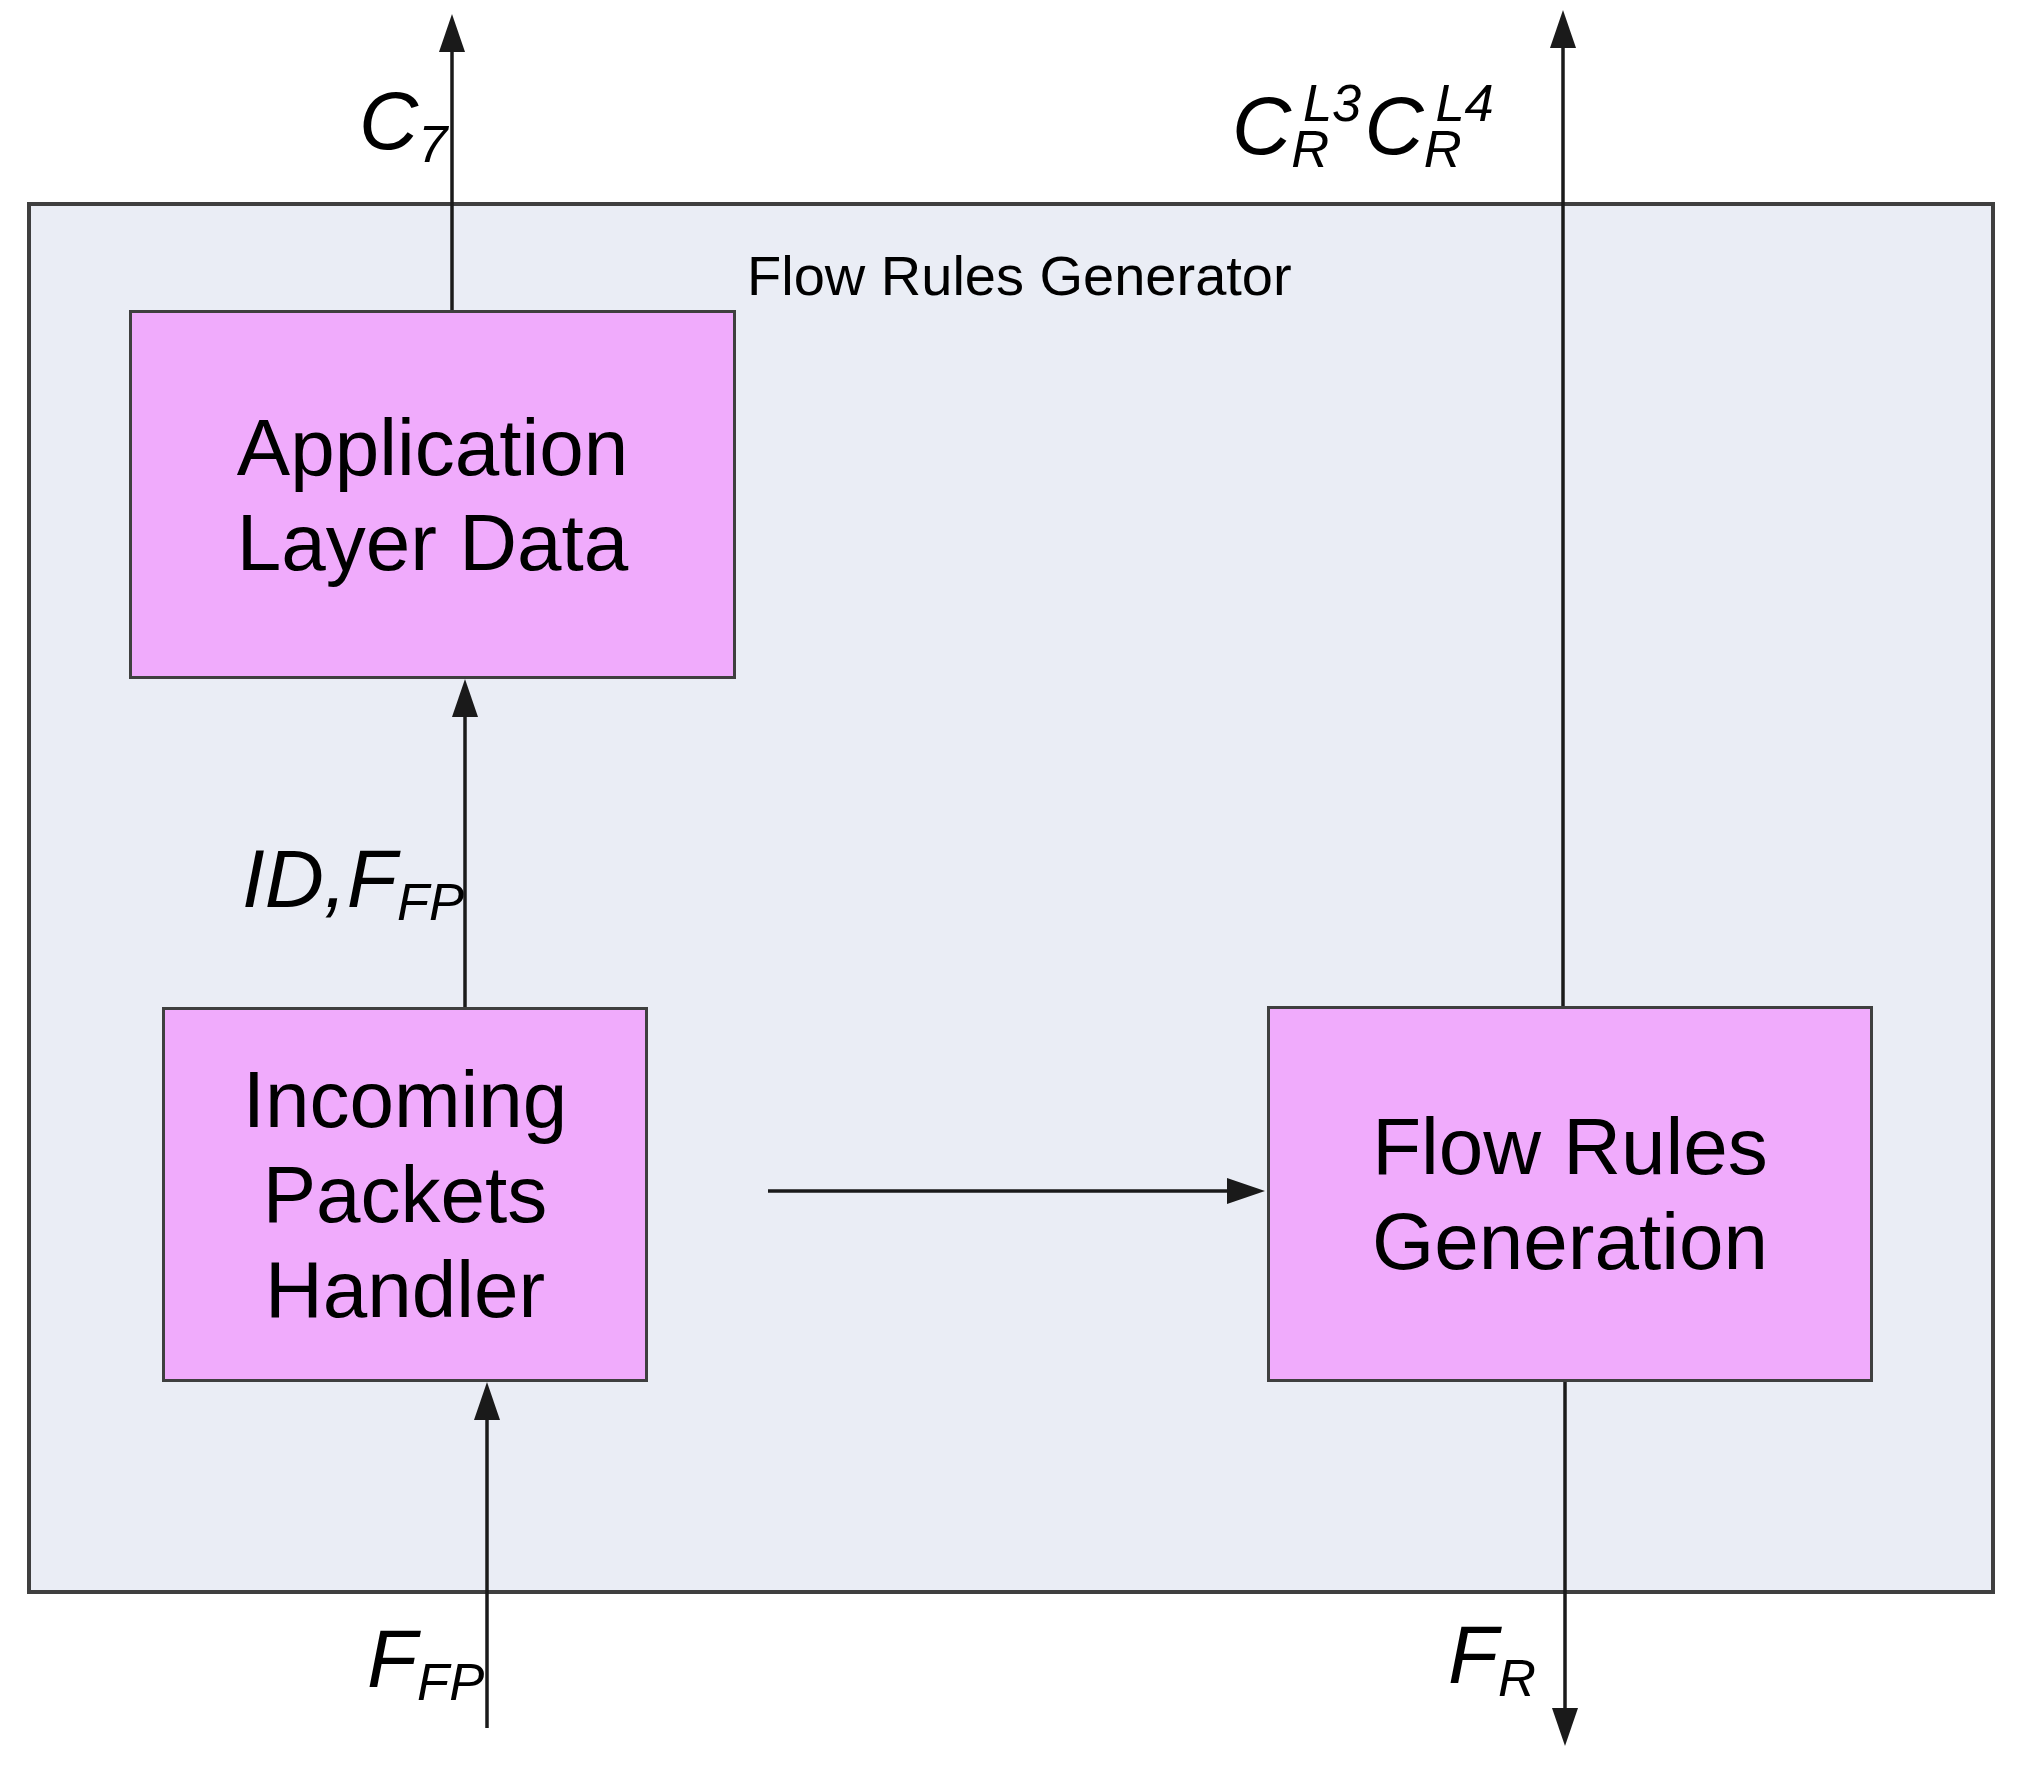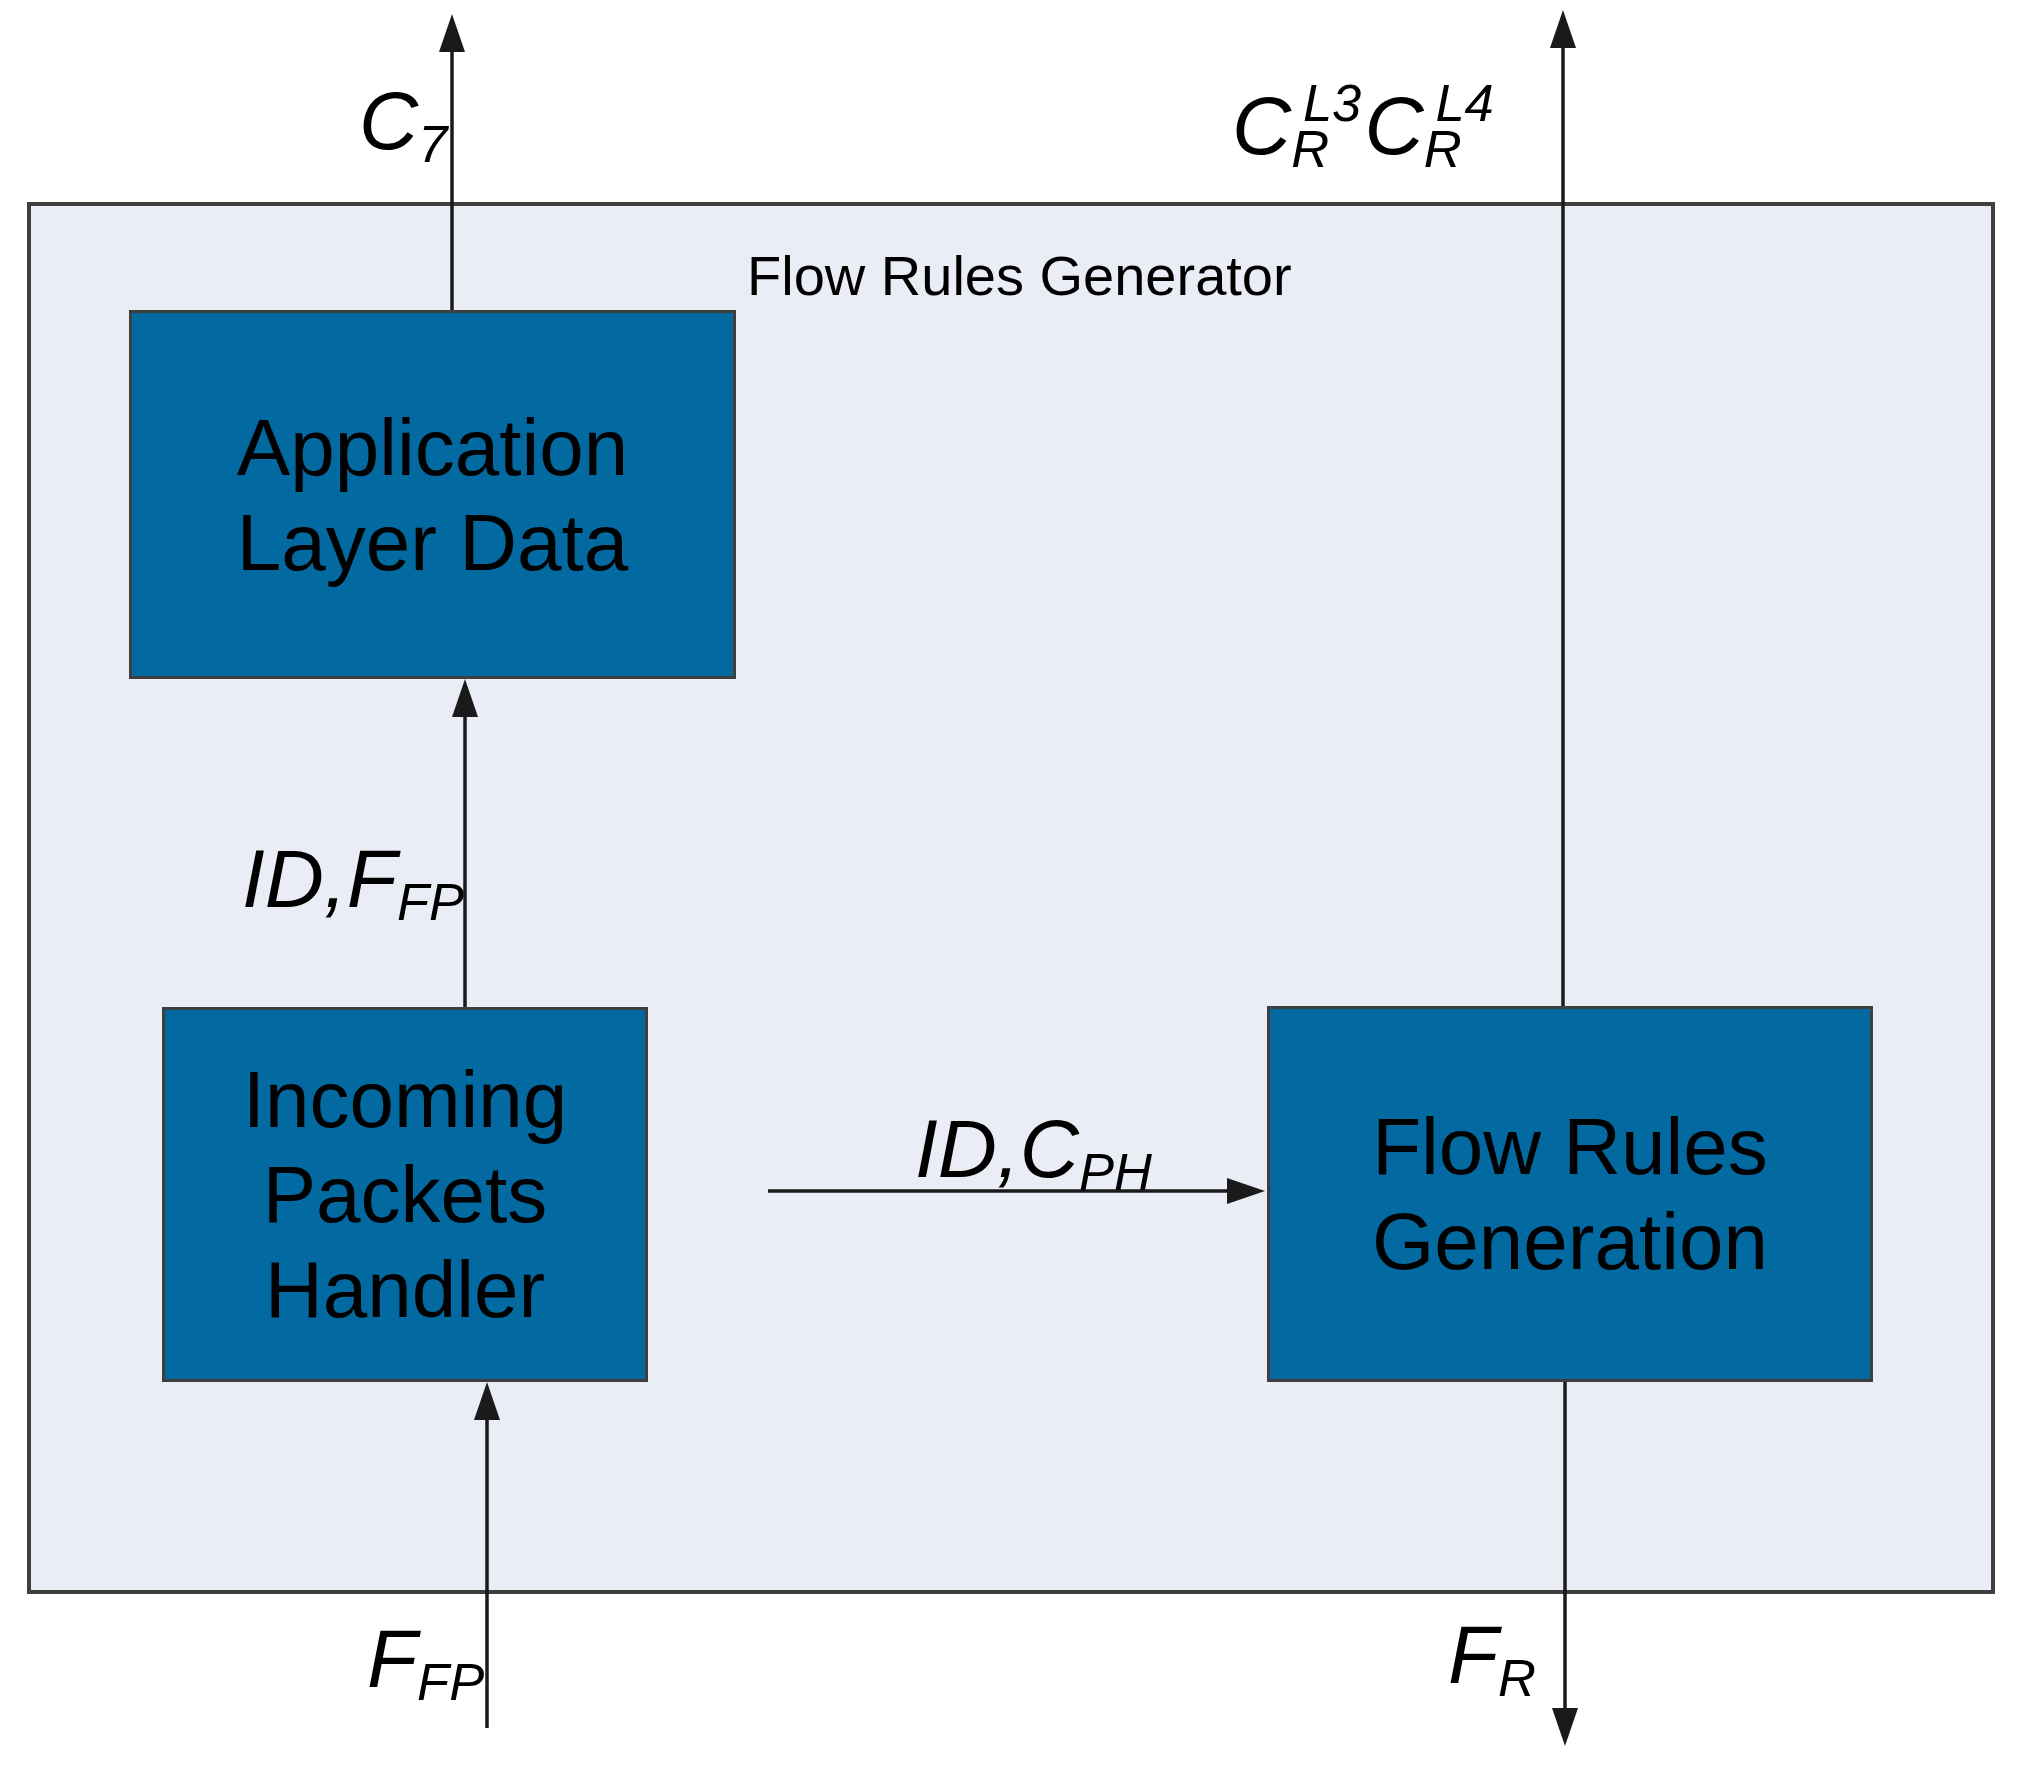--- a/index.html
+++ b/index.html
@@ -19,21 +19,21 @@
     box-sizing:border-box;
   }
   .diagram-title{
     position:absolute;
     left:747px;top:248px;
     font-size:56px;line-height:1;
     white-space:nowrap;
   }
   .block{
     position:absolute;
-    background:#0369a1;
+    background:#f0abfc;
     border:3px solid #3F3F3F;
     box-sizing:border-box;
     display:flex;flex-direction:column;
     align-items:center;justify-content:center;
     text-align:right;
     font-size:80px;line-height:95px;
   }
   #block-aldr{left:129px;top:310px;width:607px;height:369px;}
   #block-iph{left:162px;top:1007px;width:486px;height:375px;}
   #block-frg{left:1267px;top:1006px;width:606px;height:376px;}
@@ -114,23 +114,20 @@
   </div>
 
   <div class="lbl" style="left:1232px;top:85px;">
     <span class="grp"><span>C</span><span class="sb">R</span><span class="sp">L3</span></span><span class="grp"><span>C</span><span class="sb">R</span><span class="sp">L4</span></span>
   </div>
 
   <div class="lbl" style="left:242px;top:838px;text-align:right;">
     <span>ID,F</span><span class="sb">FP</span>
   </div>
 
-  <div class="lbl" style="left:915px;top:1108px;">
-    <span>ID,C</span><span class="sb">PH</span>
-  </div>
 
   <div class="lbl" style="left:367px;top:1618px;">
     <span>F</span><span class="sb">FP</span>
   </div>
 
   <div class="lbl" style="left:1448px;top:1614px;">
     <span>F</span><span class="sb">R</span>
   </div>
 
 </div>

